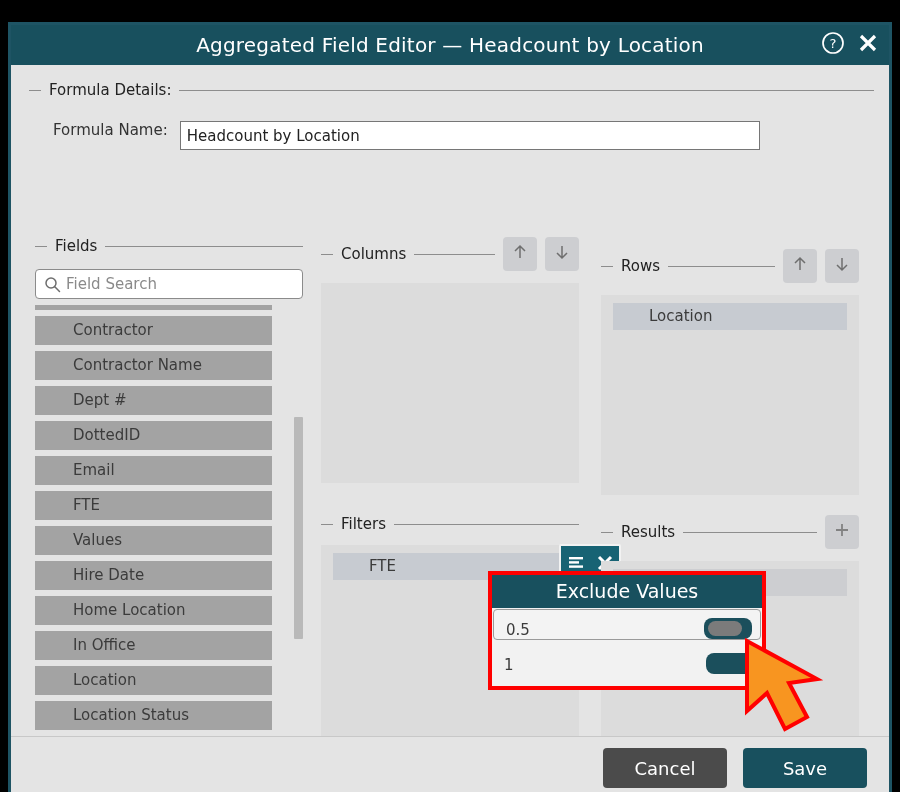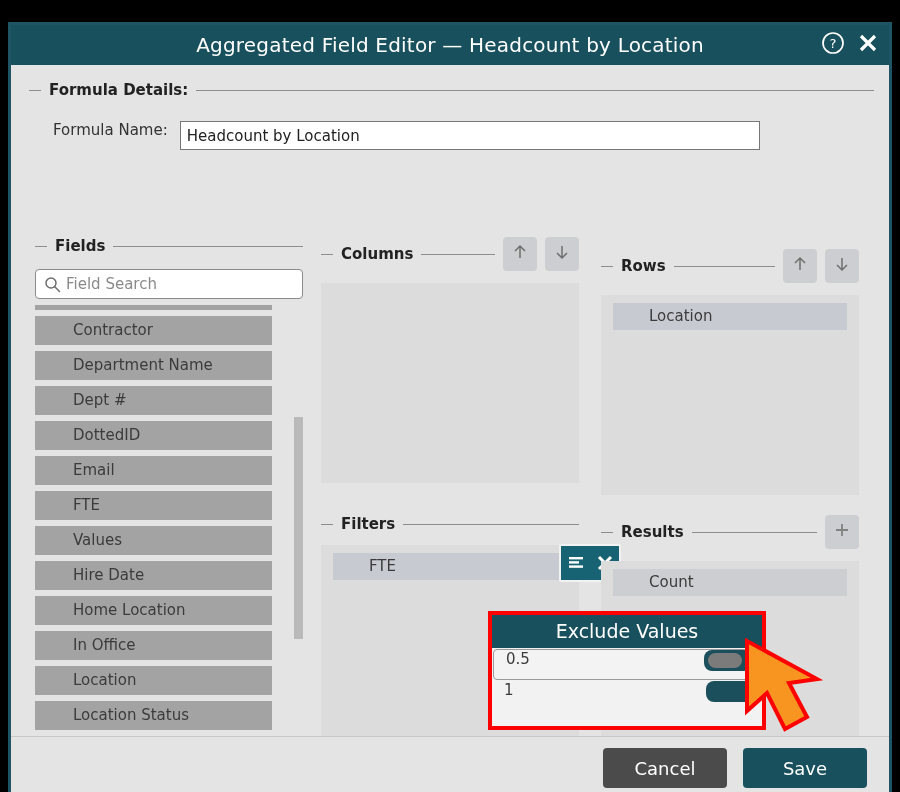--- a/index.html
+++ b/index.html
@@ -62,21 +62,21 @@
     background: #e4e4e4;
     overflow: hidden;
   }
 
   
   .group-head {
     display: flex;
     align-items: center;
     gap: 8px;
     font-size: 15px;
-    font-weight: bold;
+    font-weight: normal;
     color: #222;
   }
   .group-head .dash {
     width: 12px;
     height: 0;
     border-top: 1px solid #8d8d8d;
   }
   .group-head .rule {
     flex: 1;
     height: 0;
@@ -292,39 +292,39 @@
   }
   #results-panel {
     margin-top: 12px;
     height: 228px;
   }
 
   
   #exclude-popup {
     position: absolute;
     left: 477px;
-    top: 546px;
+    top: 506px;
     width: 278px;
     border: 4px solid #ff0000;
     background: #f2f2f2;
     box-sizing: border-box;
     z-index: 40;
   }
   #exclude-title {
     background: #18505e;
     color: #ffffff;
     text-align: center;
     font-size: 19px;
     height: 33px;
     line-height: 33px;
   }
   .exclude-row {
     height: 33px;
     display: flex;
-    align-items: flex-start;
+    align-items: flex-end;
     justify-content: space-between;
     padding: 0 8px 0 12px;
     box-sizing: border-box;
     font-size: 15px;
     color: #3b3b3b;
     background: #f2f2f2;
   }
   .exclude-row.selected {
     background: #f3f3f3;
     border: 1px solid #9a9a9a;
@@ -434,21 +434,21 @@
             <circle cx="7" cy="7" r="5" fill="none" stroke="#6d6d6d" stroke-width="1.5"></circle>
             <path d="M10.8 10.8 L15.5 15.5" stroke="#6d6d6d" stroke-width="1.5" stroke-linecap="round"></path>
           </svg>
         </span>
         <input id="field-search" type="text" placeholder="Field Search" style="">
       </div>
 
       <div id="fields-list">
         <div class="field-item partial"></div>
         <div class="field-item">Contractor</div>
-        <div class="field-item">Department Name</div>
+        <div class="field-item">Contractor Name</div>
         <div class="field-item">Dept #</div>
         <div class="field-item">DottedID</div>
         <div class="field-item">Email</div>
         <div class="field-item">FTE</div>
         <div class="field-item">Values</div>
         <div class="field-item">Hire Date</div>
         <div class="field-item">Home Location</div>
         <div class="field-item">In Office</div>
         <div class="field-item">Location</div>
         <div class="field-item">Location Status</div>

